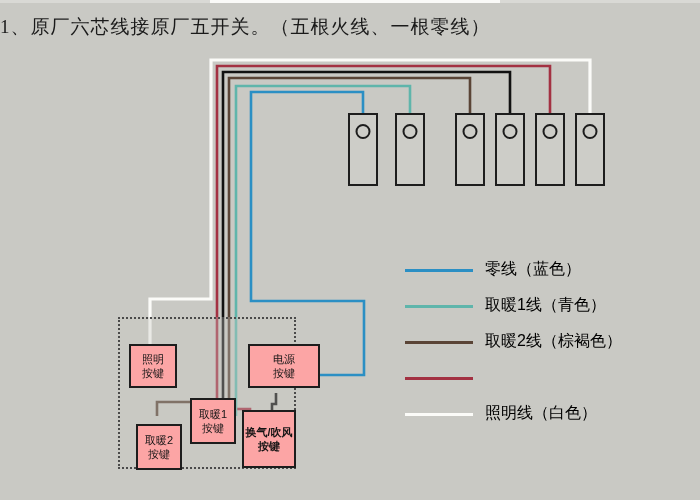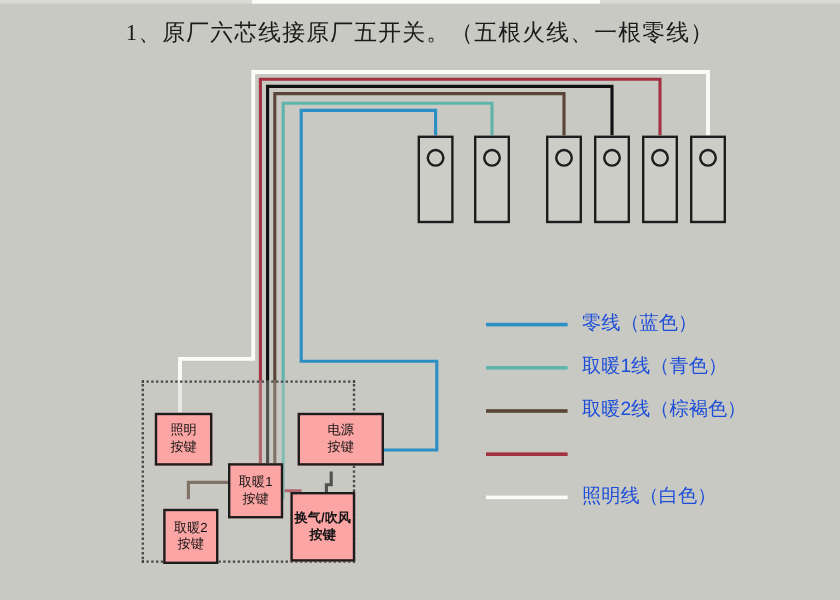--- a/index.html
+++ b/index.html
@@ -26,21 +26,21 @@
     position: absolute;
     left: 210px; top: 0;
     width: 290px; height: 3px;
     background: #fafaf8;
   }
 
   #title {
     position: absolute;
     left: 0; top: 14px;
     width: 700px;
-    text-align: center;
+    text-align: left;
     font-size: 19px;
     color: #1a1a1a;
     letter-spacing: 1px;
     white-space: nowrap;
     font-family: "Liberation Serif", "DejaVu Serif", serif;
   }
 
   
   #wires {
     position: absolute;
@@ -124,21 +124,21 @@
     left: 0;
     top: 14px;
     width: 68px;
     height: 3px;
   }
   .legend-label {
     position: absolute;
     left: 80px;
     top: 4px;
     font-size: 16px;
-    color: #1d4ed8;
+    color: #000000;
     white-space: nowrap;
   }
 </style>
 </head>
 <body>
 
 <div id="canvas" style="background: rgb(201, 201, 196);">
 
   <div id="top-strip"></div>
   <div id="top-strip-white"></div>
@@ -192,21 +192,21 @@
   <div class="btn" style="left:248px; top:344px; width:72px; height:44px;">
     <span>电源</span>
     <span>按键</span>
   </div>
 
   <div class="btn" style="left:136px; top:424px; width:46px; height:46px;">
     <span>取暖2</span>
     <span>按键</span>
   </div>
 
-  <div class="btn" style="left:190px; top:386px; width:46px; height:46px;">
+  <div class="btn" style="left:190px; top:398px; width:46px; height:46px;">
     <span>取暖1</span>
     <span>按键</span>
   </div>
 
   <div class="btn" style="left:242px; top:410px; width:54px; height:58px;font-weight:bold;">
     <span>换气/吹风</span>
     <span>按键</span>
   </div>
 
   <div id="legend">

